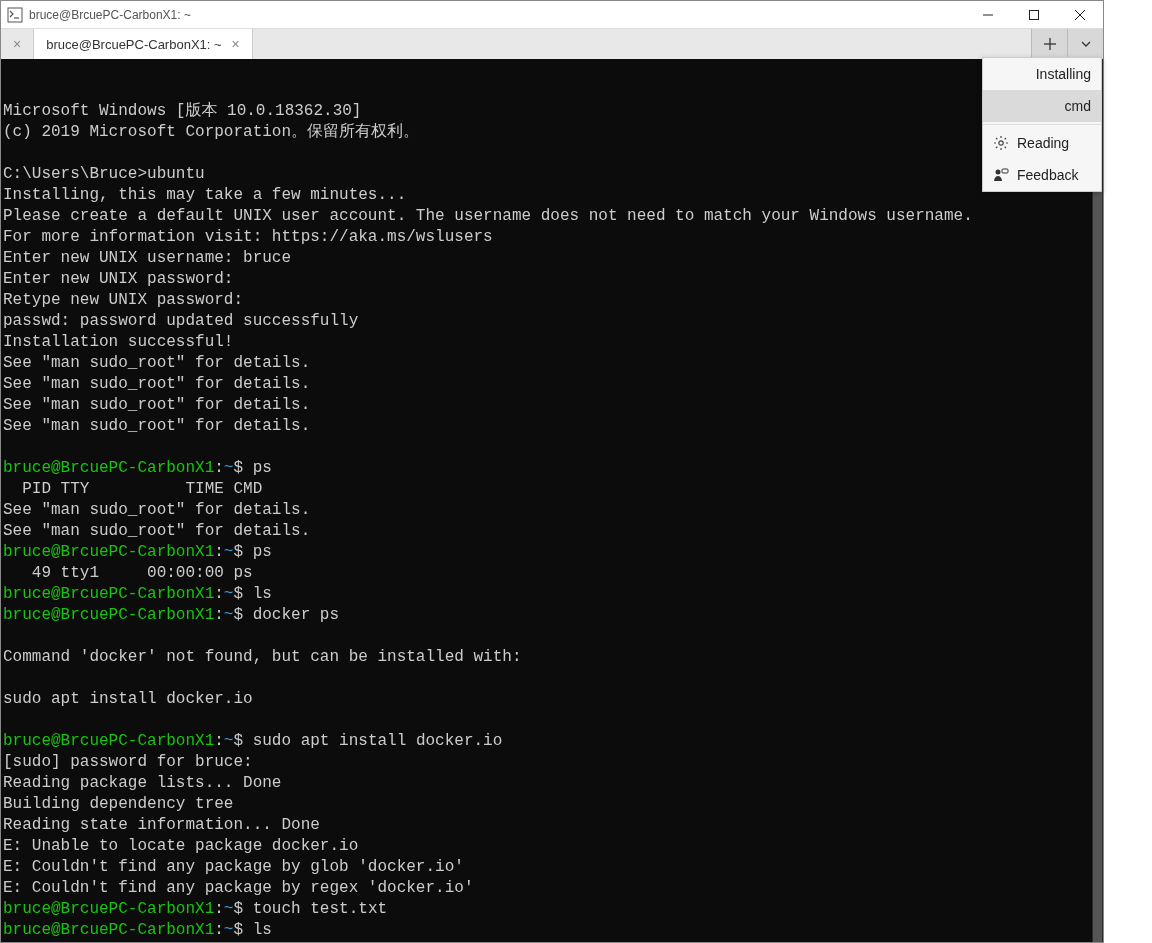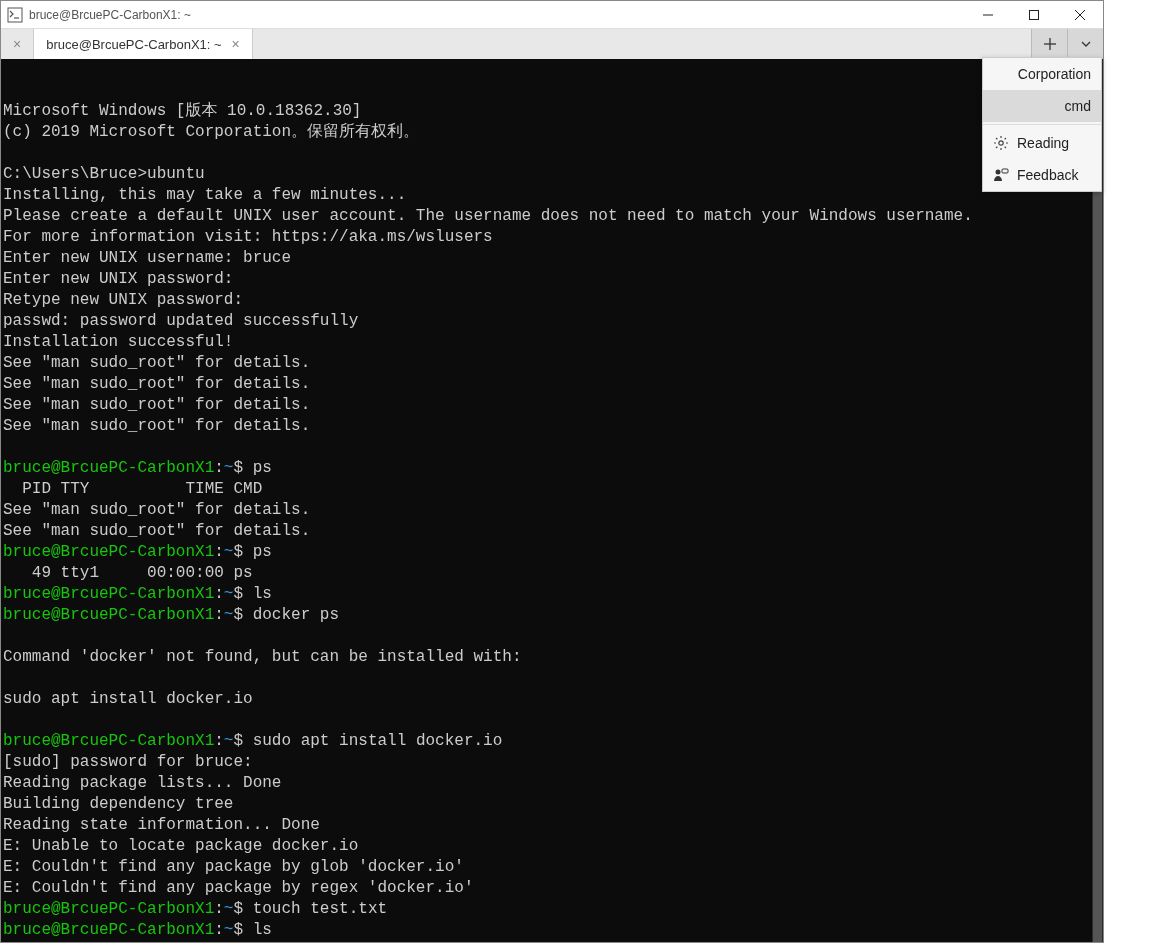--- a/index.html
+++ b/index.html
@@ -96,21 +96,21 @@
       </div>
     </div>
   </div>
 
   <div class="terminal" id="terminal-body">
     <div class="term-line">Microsoft Windows [版本 10.0.18362.30]</div><div class="term-line">(c) 2019 Microsoft Corporation。保留所有权利。</div><div class="term-line">&nbsp;</div><div class="term-line">C:\Users\Bruce&gt;ubuntu</div><div class="term-line">Installing, this may take a few minutes...</div><div class="term-line">Please create a default UNIX user account. The username does not need to match your Windows username.</div><div class="term-line">For more information visit: https://aka.ms/wslusers</div><div class="term-line">Enter new UNIX username: bruce</div><div class="term-line">Enter new UNIX password:</div><div class="term-line">Retype new UNIX password:</div><div class="term-line">passwd: password updated successfully</div><div class="term-line">Installation successful!</div><div class="term-line">See "man sudo_root" for details.</div><div class="term-line">See "man sudo_root" for details.</div><div class="term-line">See "man sudo_root" for details.</div><div class="term-line">See "man sudo_root" for details.</div><div class="term-line">&nbsp;</div><div class="term-line"><span class="prompt-user">bruce@BrcuePC-CarbonX1</span>:<span class="prompt-path">~</span>$ ps</div><div class="term-line">  PID TTY          TIME CMD</div><div class="term-line">See "man sudo_root" for details.</div><div class="term-line">See "man sudo_root" for details.</div><div class="term-line"><span class="prompt-user">bruce@BrcuePC-CarbonX1</span>:<span class="prompt-path">~</span>$ ps</div><div class="term-line">   49 tty1     00:00:00 ps</div><div class="term-line"><span class="prompt-user">bruce@BrcuePC-CarbonX1</span>:<span class="prompt-path">~</span>$ ls</div><div class="term-line"><span class="prompt-user">bruce@BrcuePC-CarbonX1</span>:<span class="prompt-path">~</span>$ docker ps</div><div class="term-line">&nbsp;</div><div class="term-line">Command 'docker' not found, but can be installed with:</div><div class="term-line">&nbsp;</div><div class="term-line">sudo apt install docker.io</div><div class="term-line">&nbsp;</div><div class="term-line"><span class="prompt-user">bruce@BrcuePC-CarbonX1</span>:<span class="prompt-path">~</span>$ sudo apt install docker.io</div><div class="term-line">[sudo] password for bruce:</div><div class="term-line">Reading package lists... Done</div><div class="term-line">Building dependency tree</div><div class="term-line">Reading state information... Done</div><div class="term-line">E: Unable to locate package docker.io</div><div class="term-line">E: Couldn't find any package by glob 'docker.io'</div><div class="term-line">E: Couldn't find any package by regex 'docker.io'</div><div class="term-line"><span class="prompt-user">bruce@BrcuePC-CarbonX1</span>:<span class="prompt-path">~</span>$ touch test.txt</div><div class="term-line"><span class="prompt-user">bruce@BrcuePC-CarbonX1</span>:<span class="prompt-path">~</span>$ ls</div><div class="term-line">test.txt</div><div class="scrollbar"><div class="scrollbar-thumb"></div></div>
   </div>
 
   <div class="dropdown">
     <div class="dropdown-item right">
-      <span>Corporation</span>
+      <span>Installing</span>
     </div>
     <div class="dropdown-item right highlight">
       <span>cmd</span>
     </div>
     <div class="dropdown-sep"></div>
     <div class="dropdown-item">
       <span class="menu-icon"><svg viewBox="0 0 16 16" width="16" height="16">
             <circle cx="8" cy="8" r="2.2" fill="none" stroke="#444" stroke-width="1.2"></circle>
             <path d="M8 1v2M8 13v2M1 8h2M13 8h2M3 3l1.4 1.4M11.6 11.6L13 13M3 13l1.4-1.4M11.6 4.4L13 3" stroke="#444" stroke-width="1.2"></path>
           </svg></span>

